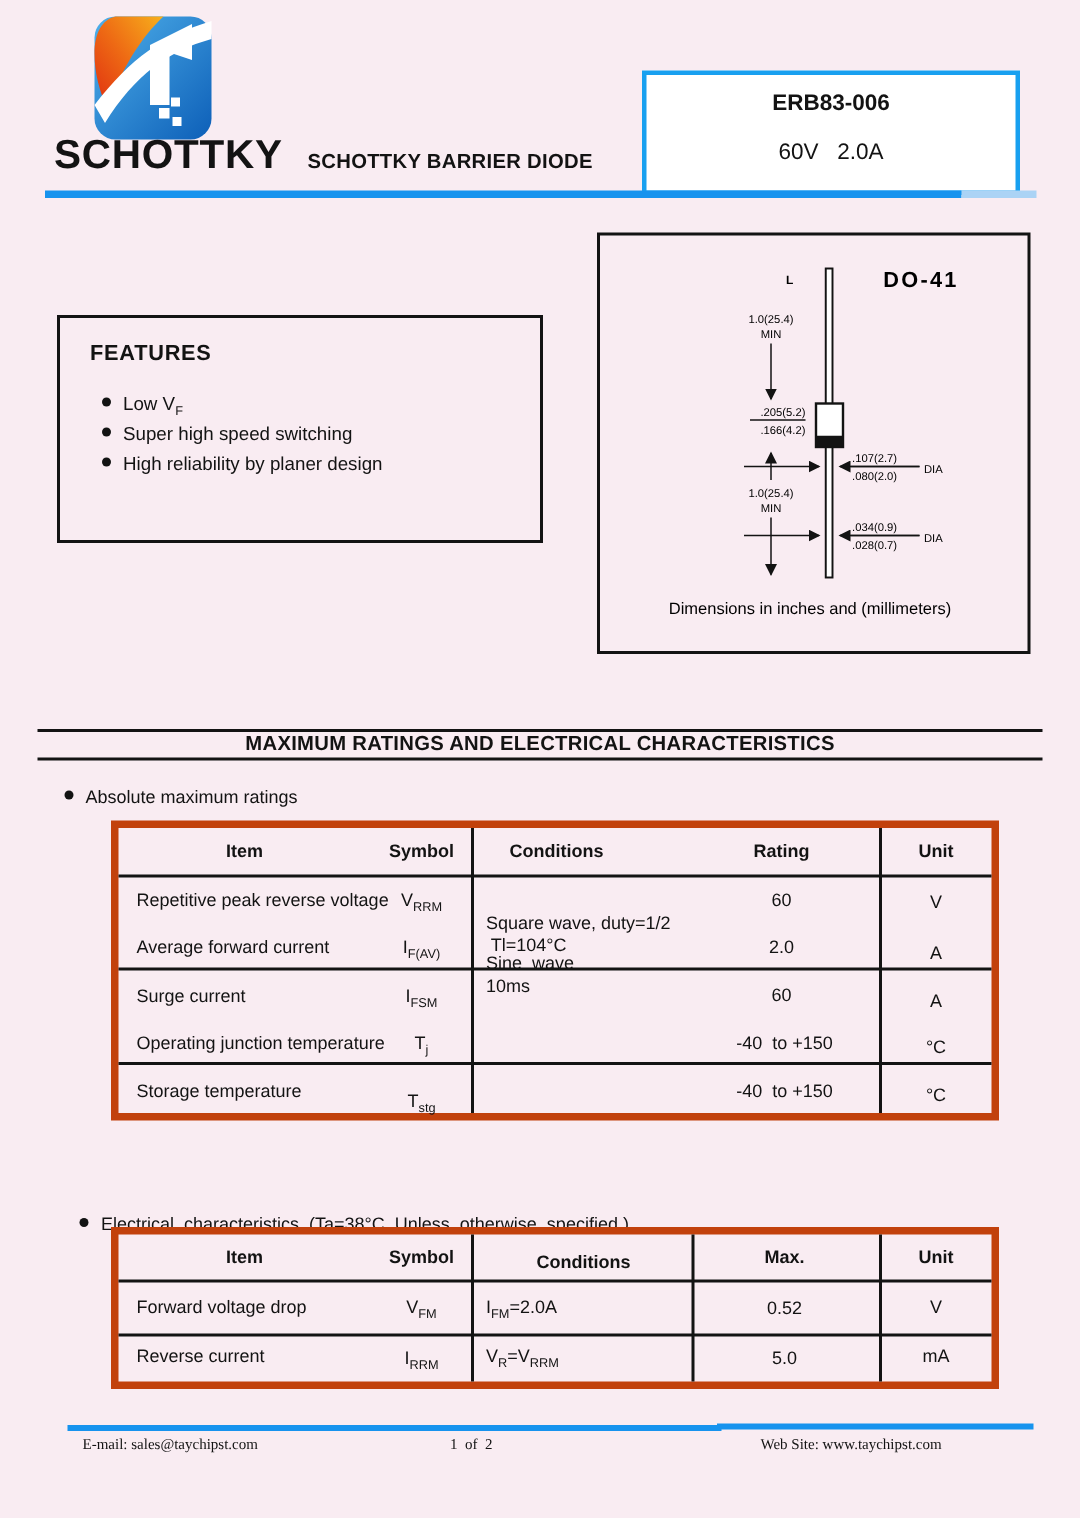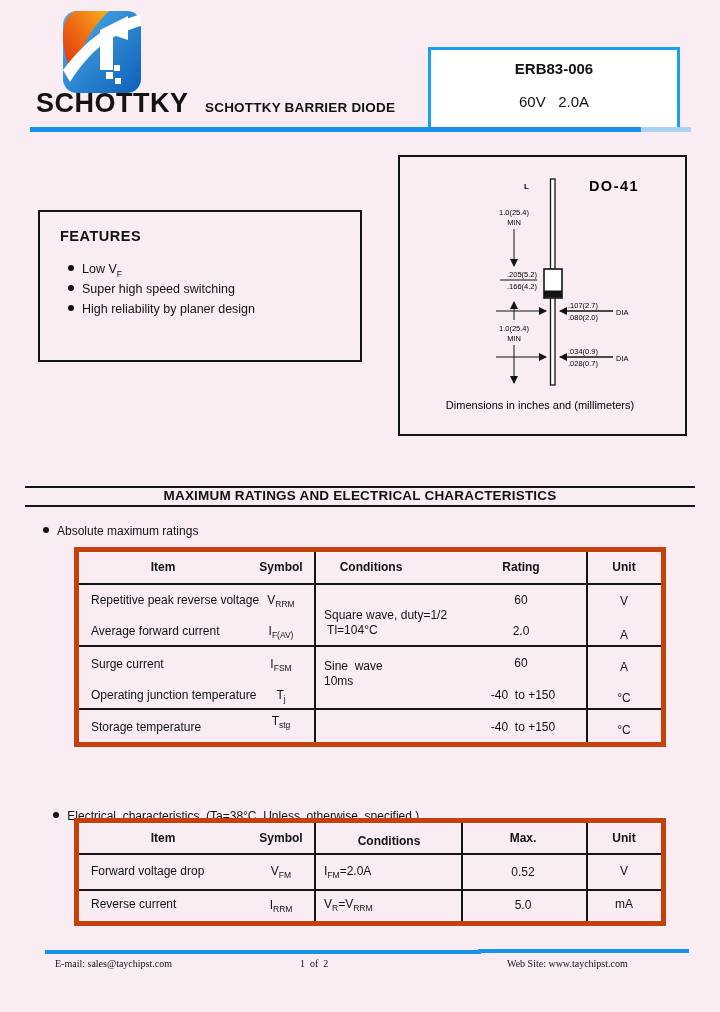--- a/index.html
+++ b/index.html
@@ -181,31 +181,31 @@
     <div class="cell center" style="left:545px;top:41px;">V</div>
 
     <div class="cell" style="left:12px;top:71px;">Average forward current</div>
     <div class="cell center" style="left:202px;top:71px;"><span>I</span><sub>F(AV)</sub></div>
     <div class="cell cond" style="left:245px;top:56px;"><div>Square wave, duty=1/2</div><div> Tl=104°C</div></div>
     <div class="cell center" style="left:442px;top:71px;">2.0</div>
     <div class="cell center" style="left:545px;top:75px;">A</div>
 
     <div class="cell" style="left:12px;top:104px;">Surge current</div>
     <div class="cell center" style="left:202px;top:104px;"><span>I</span><sub>FSM</sub></div>
-    <div class="cell cond" style="left:245px;top:107px;"><div>Sine  wave</div><div>10ms</div></div>
+    <div class="cell cond" style="left:245px;top:83px;"><div>Sine  wave</div><div>10ms</div></div>
     <div class="cell center" style="left:442px;top:103px;">60</div>
     <div class="cell center" style="left:545px;top:107px;">A</div>
 
     <div class="cell" style="left:12px;top:135px;">Operating junction temperature</div>
     <div class="cell center" style="left:202px;top:135px;"><span>T</span><sub>j</sub></div>
     <div class="cell center" style="left:444px;top:135px;">-40  to +150</div>
     <div class="cell center" style="left:545px;top:138px;">°C</div>
 
     <div class="cell" style="left:12px;top:167px;">Storage temperature</div>
-    <div class="cell center" style="left:202px;top:161px;"><span>T</span><sub>stg</sub></div>
+    <div class="cell center" style="left:202px;top:174px;"><span>T</span><sub>stg</sub></div>
     <div class="cell center" style="left:444px;top:167px;">-40  to +150</div>
     <div class="cell center" style="left:545px;top:170px;">°C</div>
   </div>
 
   <div class="abs bullrow pre" style="left:40px;top:795px;">
     <span class="dot"></span><span class="pre">Electrical  characteristics  (Ta=38°C  Unless  otherwise  specified )</span>
   </div>
 
   <div class="abs tbl t2">
     <div class="hl" style="top:30px;"></div>

